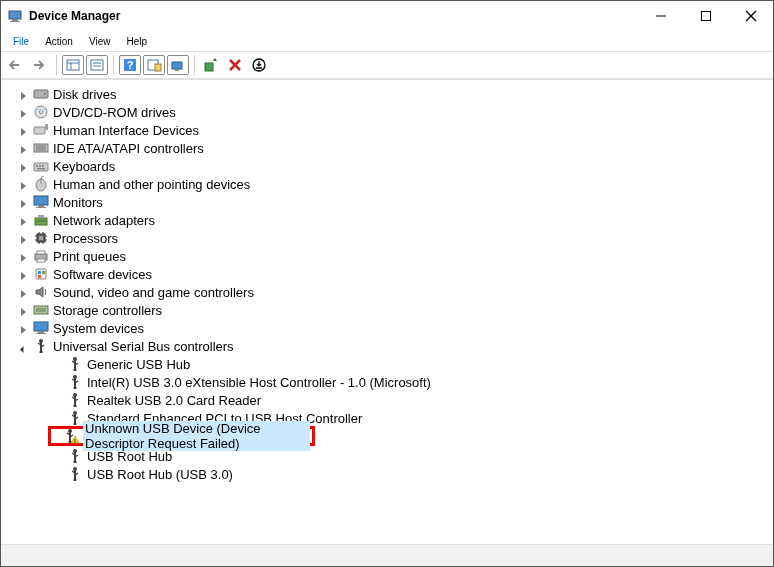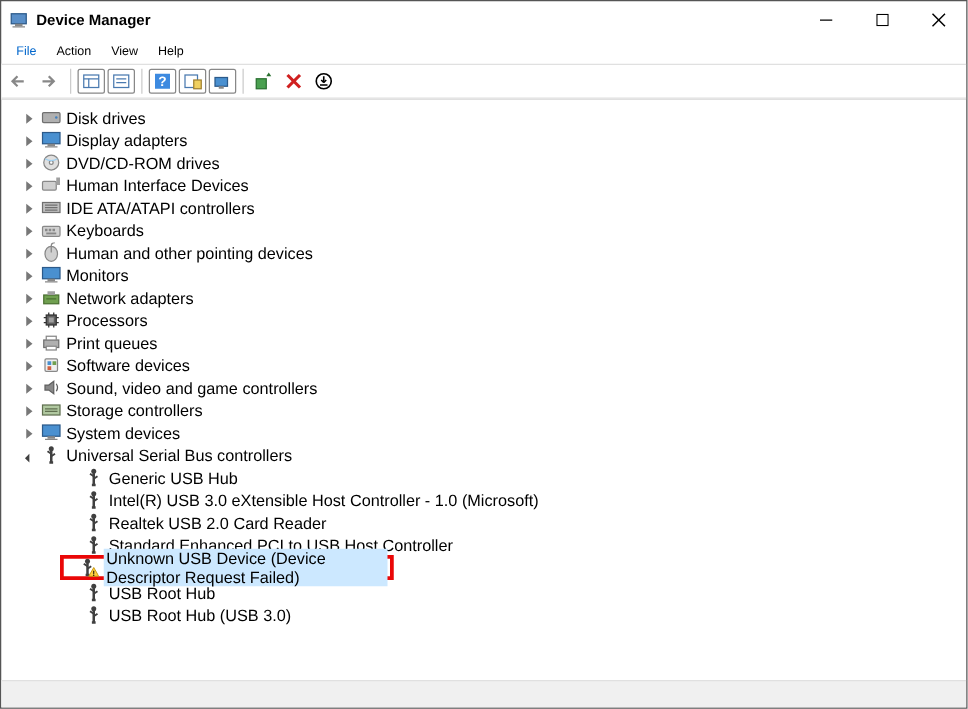--- a/index.html
+++ b/index.html
@@ -158,31 +158,20 @@
       <span class="twisty collapsed"></span>
       <span class="ticon">
         <svg width="16" height="12">
           <rect x="1" y="2" width="14" height="8" rx="1" fill="#b0b0b0" stroke="#707070"></rect>
           <circle cx="12" cy="6" r="1" fill="#4080c0"></circle>
         </svg>
       </span>
       <span class="tlabel">Disk drives</span>
     </div>
 
-  <div class="tree-row lvl0">
-      <span class="twisty collapsed"></span>
-      <span class="ticon">
-        <svg width="16" height="14">
-          <rect x="1" y="1" width="14" height="9" fill="#4a90d0" stroke="#2c5a8a"></rect>
-          <rect x="5" y="10" width="6" height="2" fill="#888"></rect>
-          <rect x="3" y="12" width="10" height="1" fill="#888"></rect>
-        </svg>
-      </span>
-      <span class="tlabel">Display adapters</span>
-    </div>
 
   <div class="tree-row lvl0">
       <span class="twisty collapsed"></span>
       <span class="ticon">
         <svg width="16" height="14">
           <circle cx="8" cy="7" r="6" fill="#e0e0e0" stroke="#888"></circle>
           <circle cx="8" cy="7" r="1.5" fill="#fff" stroke="#888"></circle>
           <path d="M3 4 Q8 7 13 4" stroke="#a0d0f0" fill="none"></path>
         </svg>
       </span>

